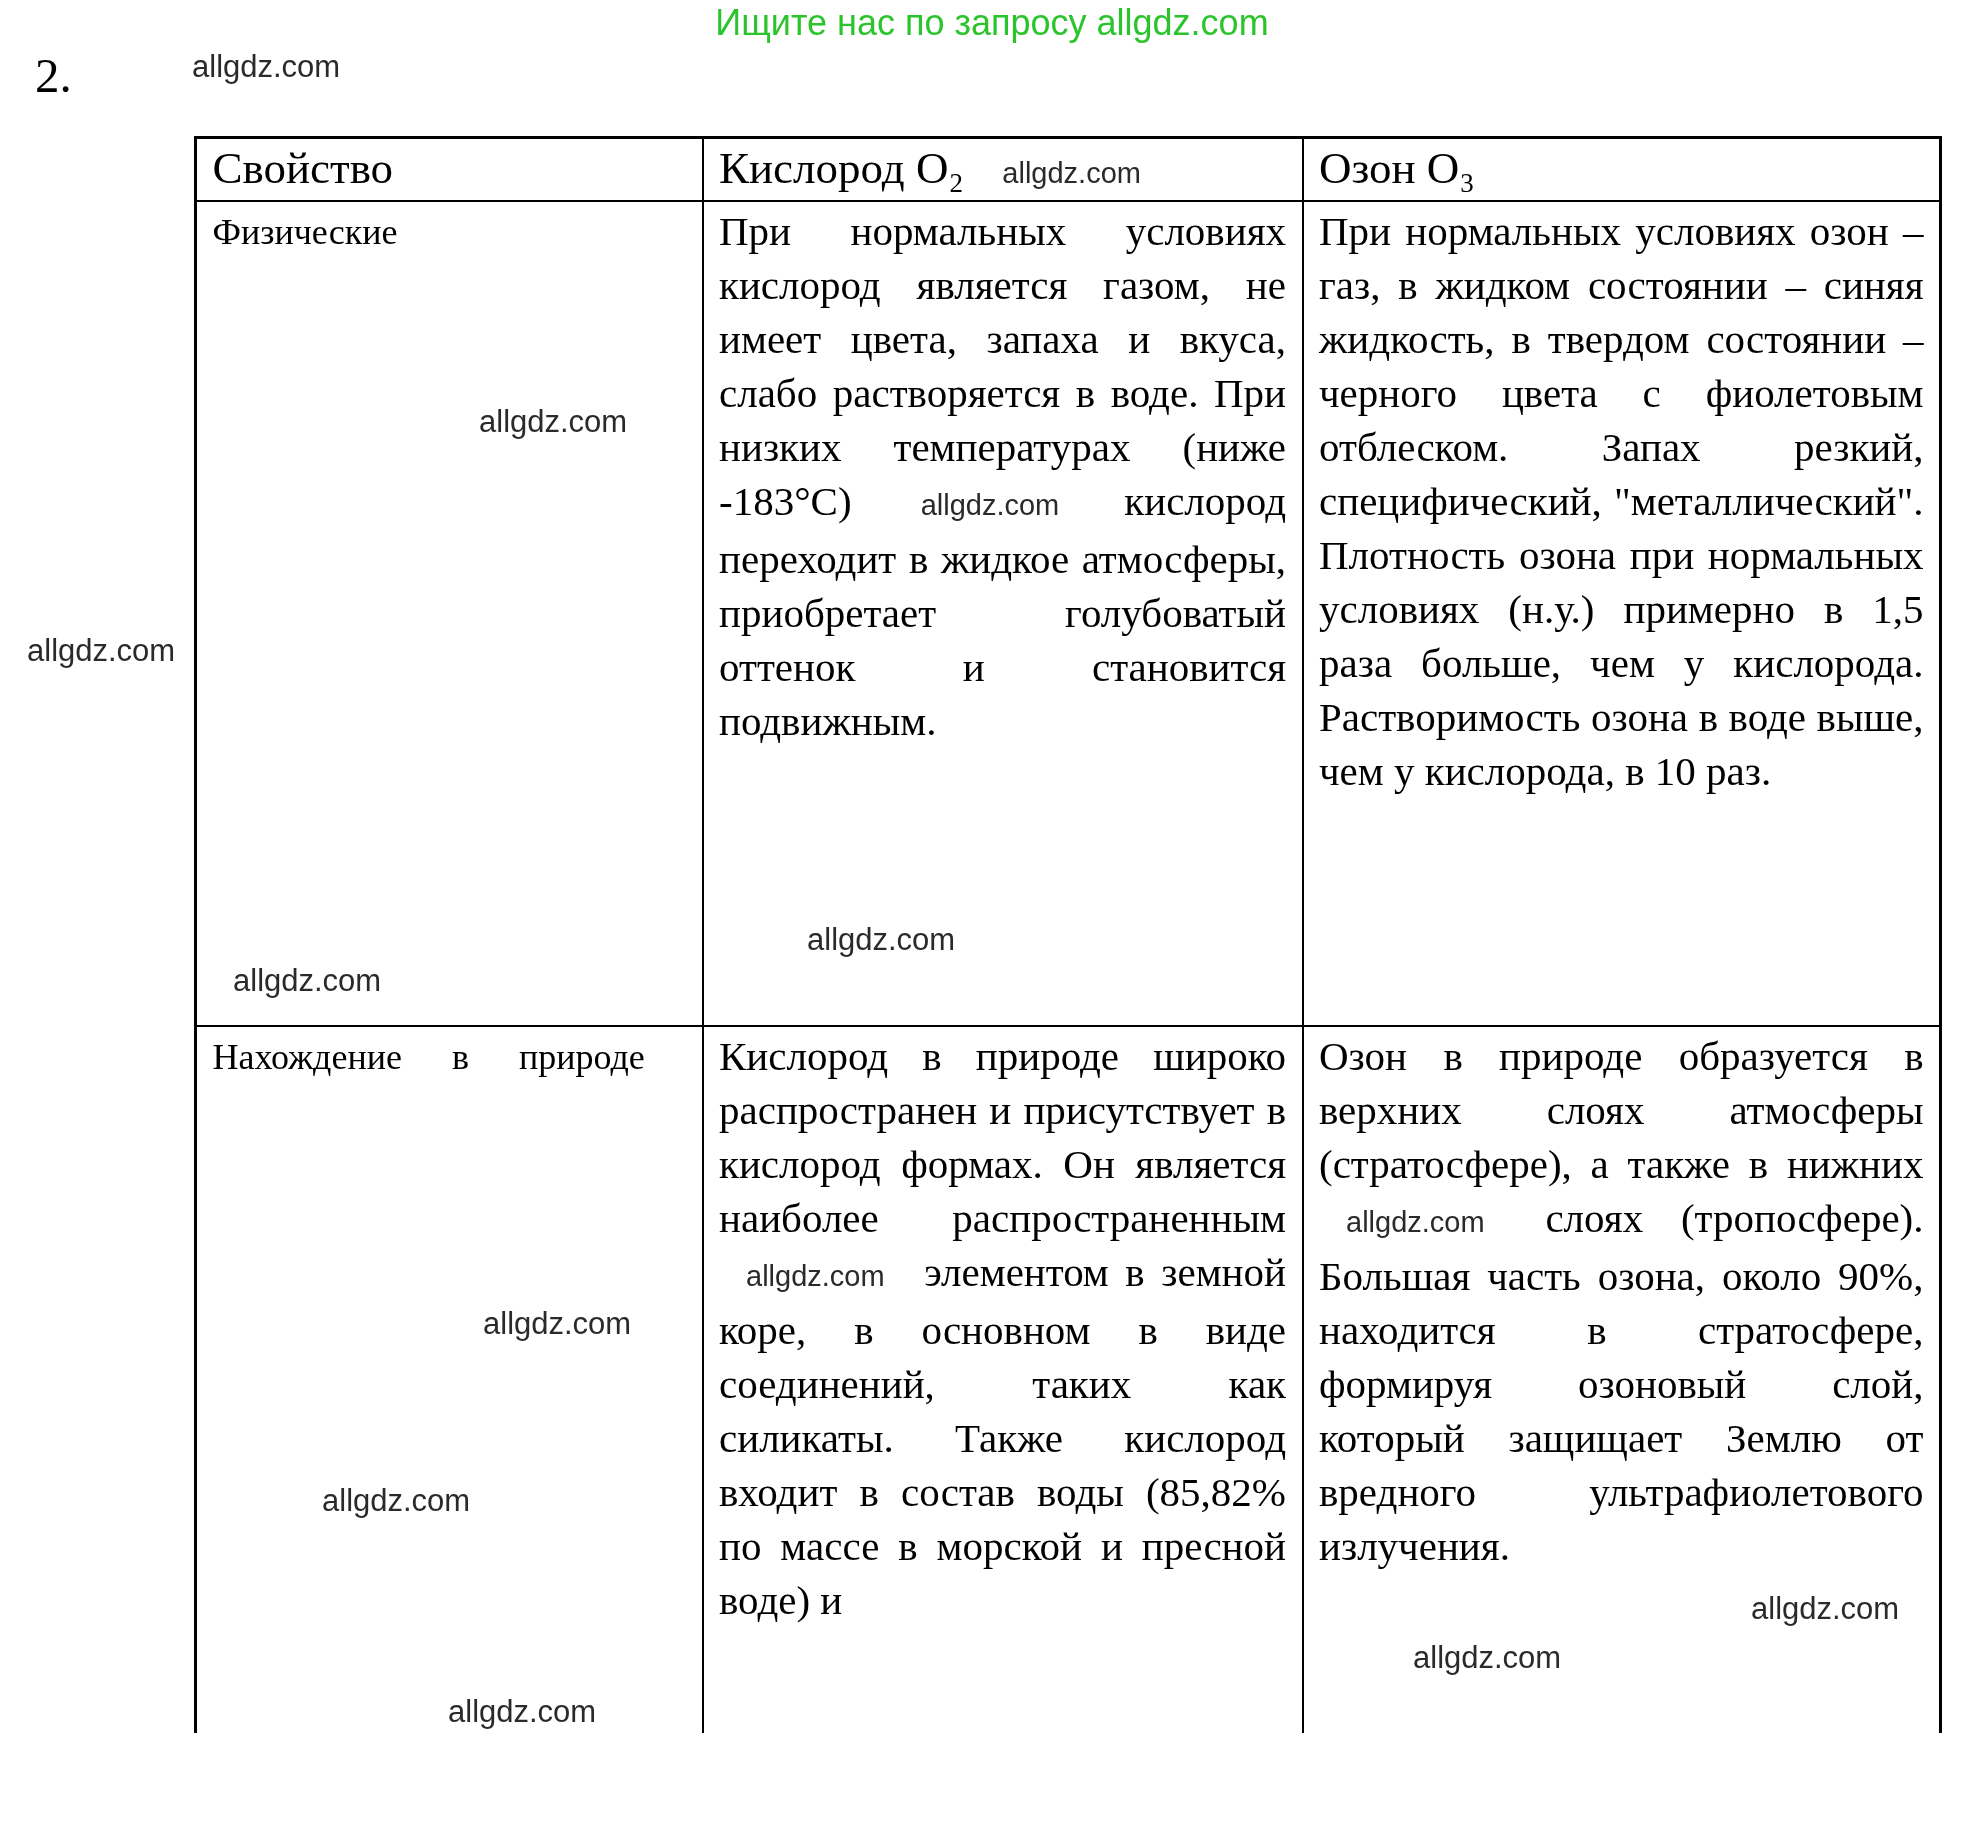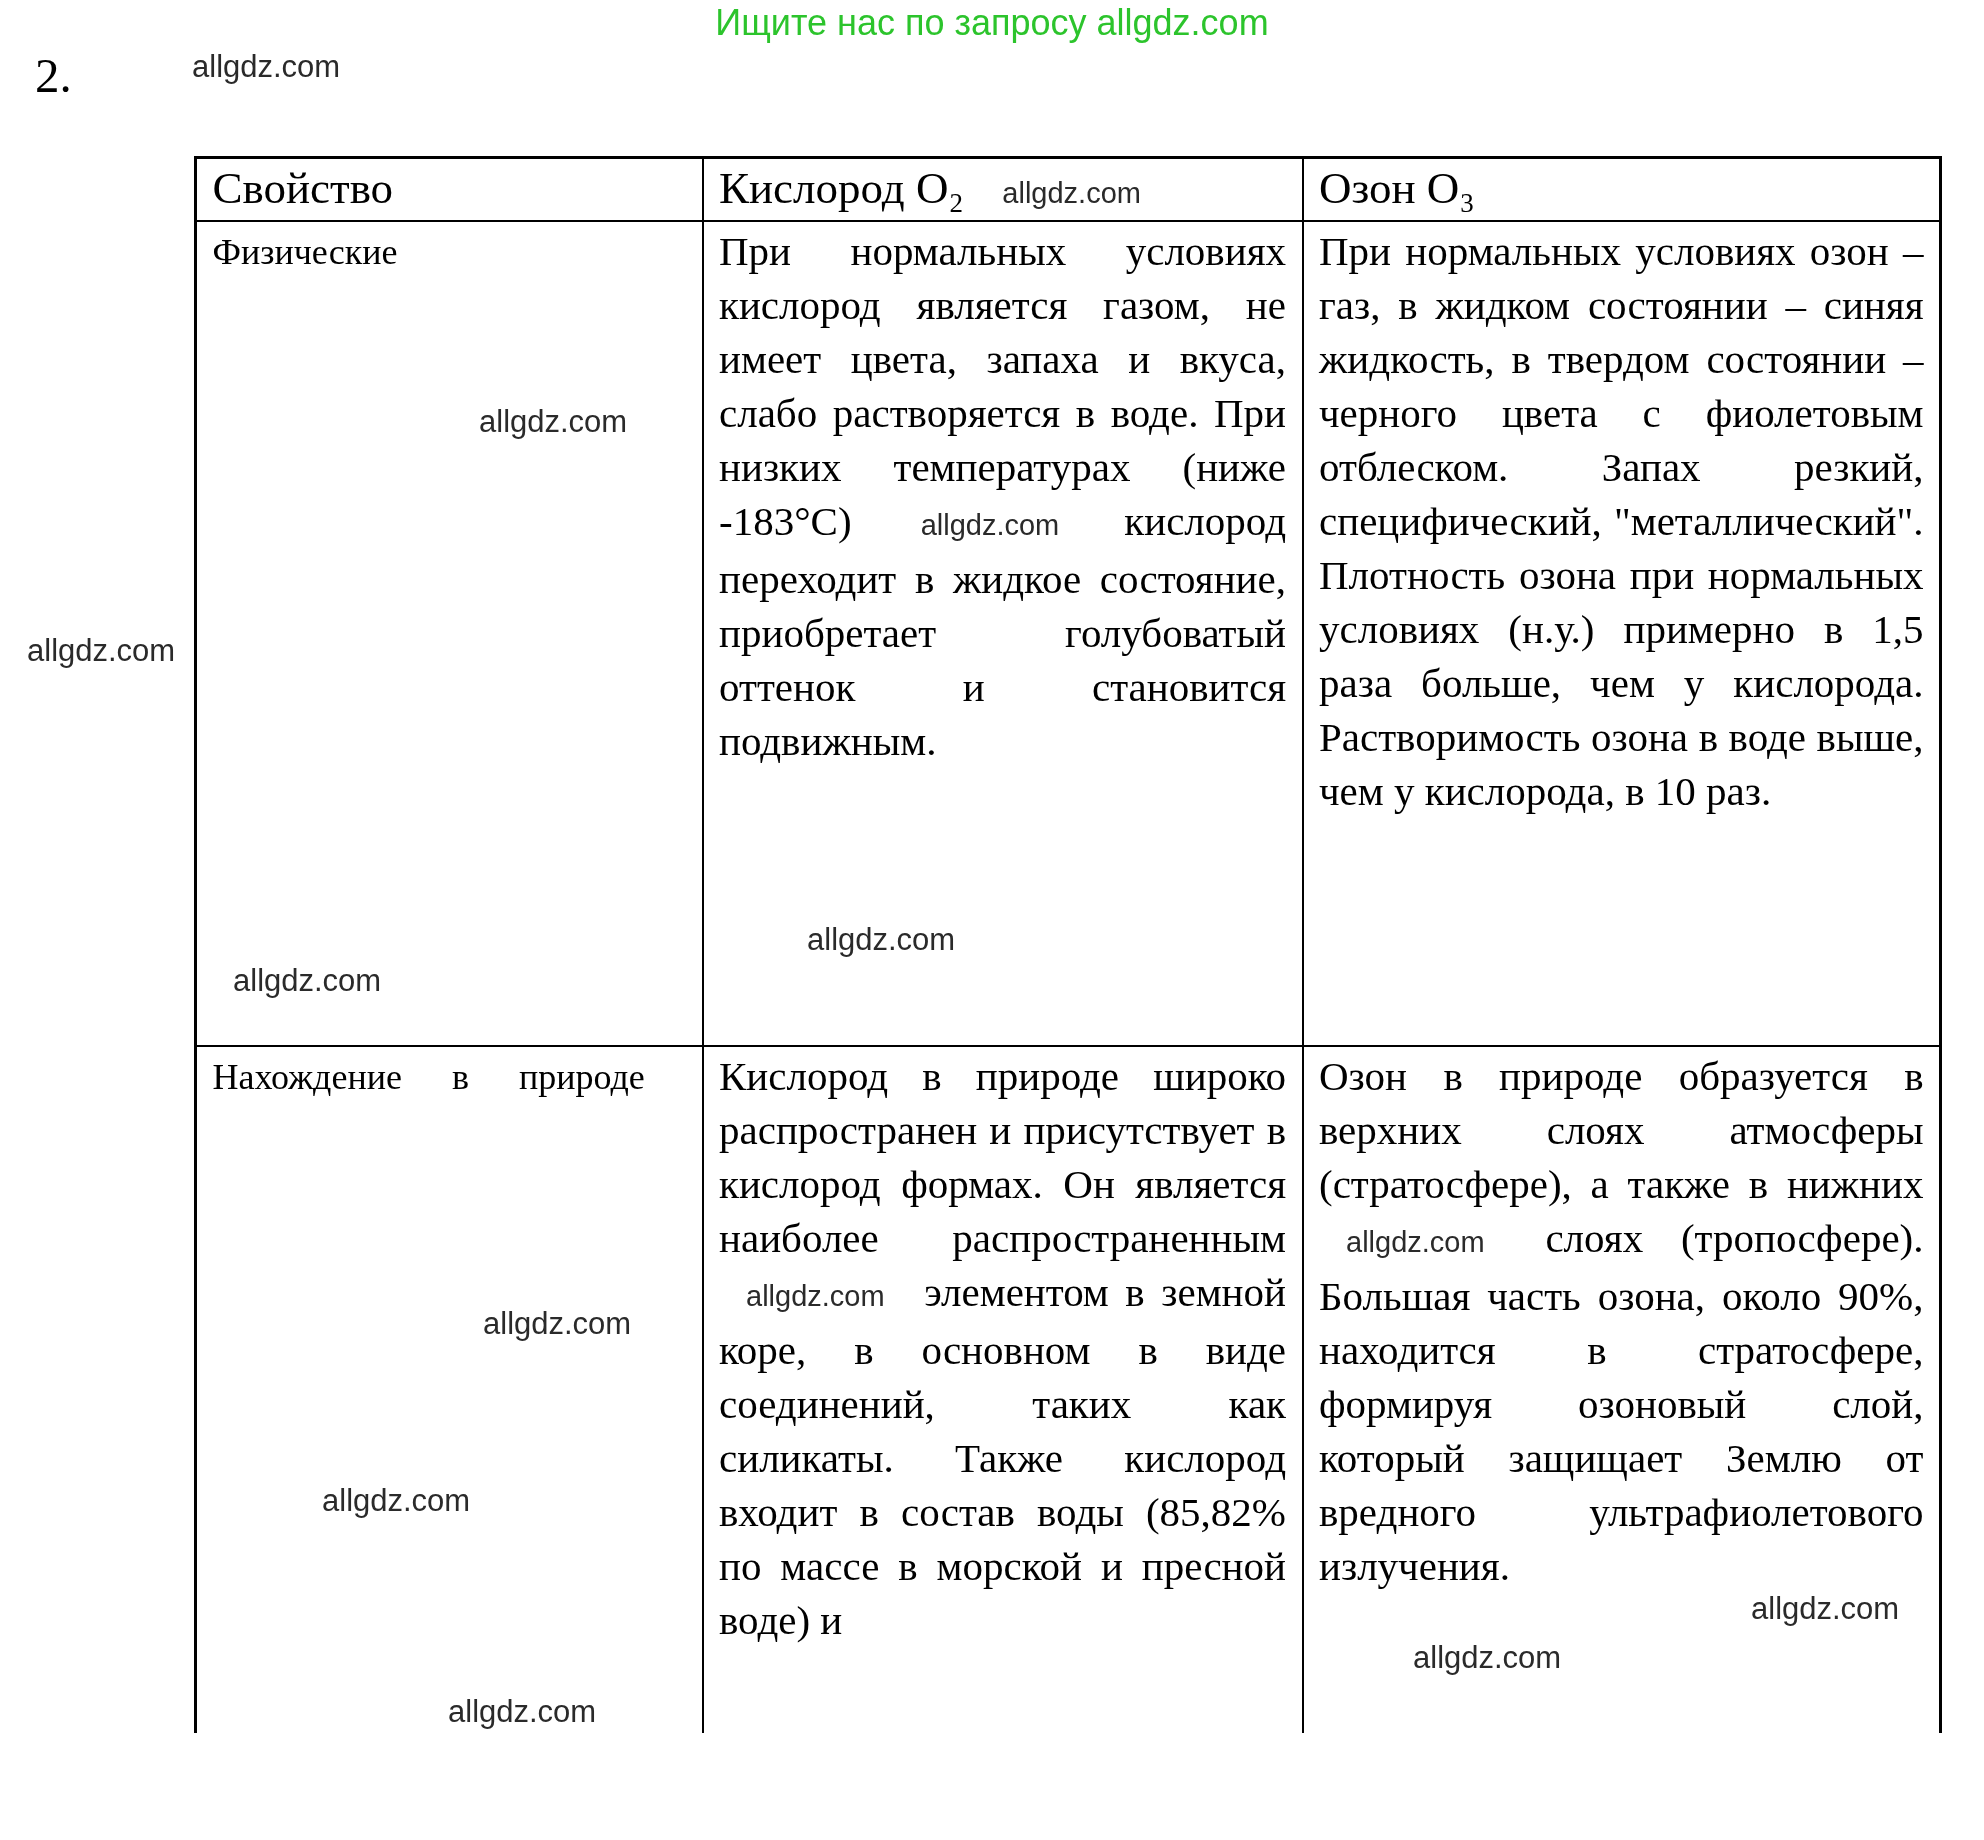--- a/index.html
+++ b/index.html
@@ -22,21 +22,21 @@
     position:absolute;
     font-family:"Liberation Sans","DejaVu Sans",sans-serif;
     font-size:31px; color:#2a2a2a; white-space:nowrap;
   }
   .wm-in {
     font-family:"Liberation Sans","DejaVu Sans",sans-serif;
     font-size:29px; color:#2a2a2a;
     padding:0 23px 0 27px;
   }
   table.main {
-    position:absolute; left:194px; top:156px;
+    position:absolute; left:194px; top:136px;
     width:1744px; border-collapse:collapse; table-layout:fixed;
     border:3.9px solid #000;
   }
   table.main td {
     border:2.9px solid #000;
     vertical-align:top;
     padding:1.9px 15.5px 0 15.5px;
   }
   .hcell {
     font-size:45px; line-height:54px; white-space:nowrap;
@@ -100,21 +100,21 @@
     </tr>
 
     <tr class="r1">
       <td>
         <div class="prop">Физические</div>
       </td>
       <td>
         <div class="body">
           <span>При нормальных условиях кислород является газом, не имеет цвета, запаха и вкуса, слабо растворяется в воде. При низких температурах (ниже -183°C)</span>
           <span class="wm-in">allgdz.com</span>
-          <span>кислород переходит в жидкое состояние, приобретает голубоватый оттенок и становится подвижным.</span>
+          <span>кислород переходит в жидкое атмосферы, приобретает голубоватый оттенок и становится подвижным.</span>
         </div>
       </td>
       <td>
         <div class="body">При нормальных условиях озон – газ, в жидком состоянии – синяя жидкость, в твердом состоянии – черного цвета с фиолетовым отблеском. Запах резкий, специфический, "металлический". Плотность озона при нормальных условиях (н.у.) примерно в 1,5 раза больше, чем у кислорода. Растворимость озона в воде выше, чем у кислорода, в 10 раз.</div>
       </td>
     </tr>
 
     <tr class="r2">
       <td>
         <div class="prop two">Нахождение в природе</div>

